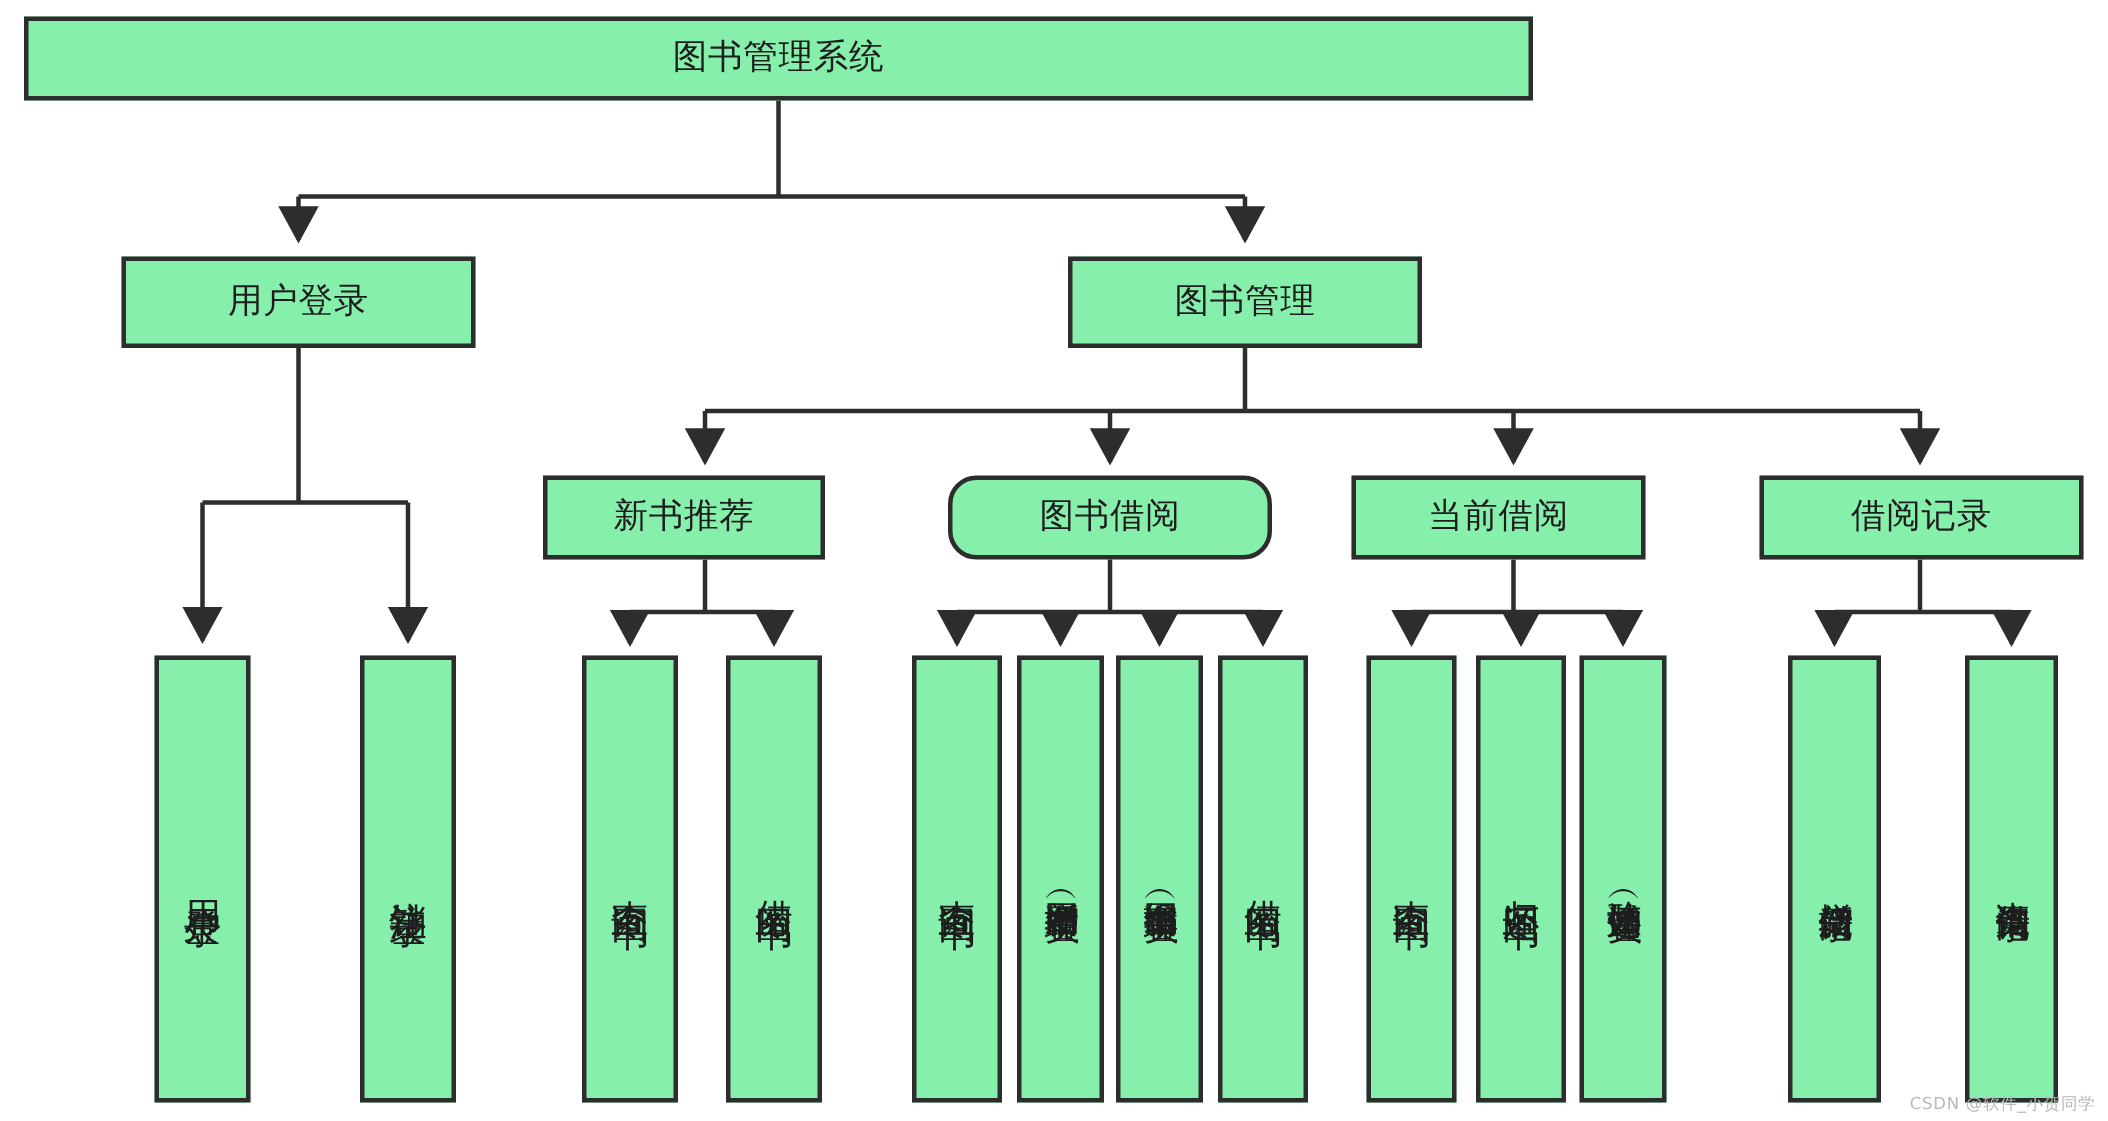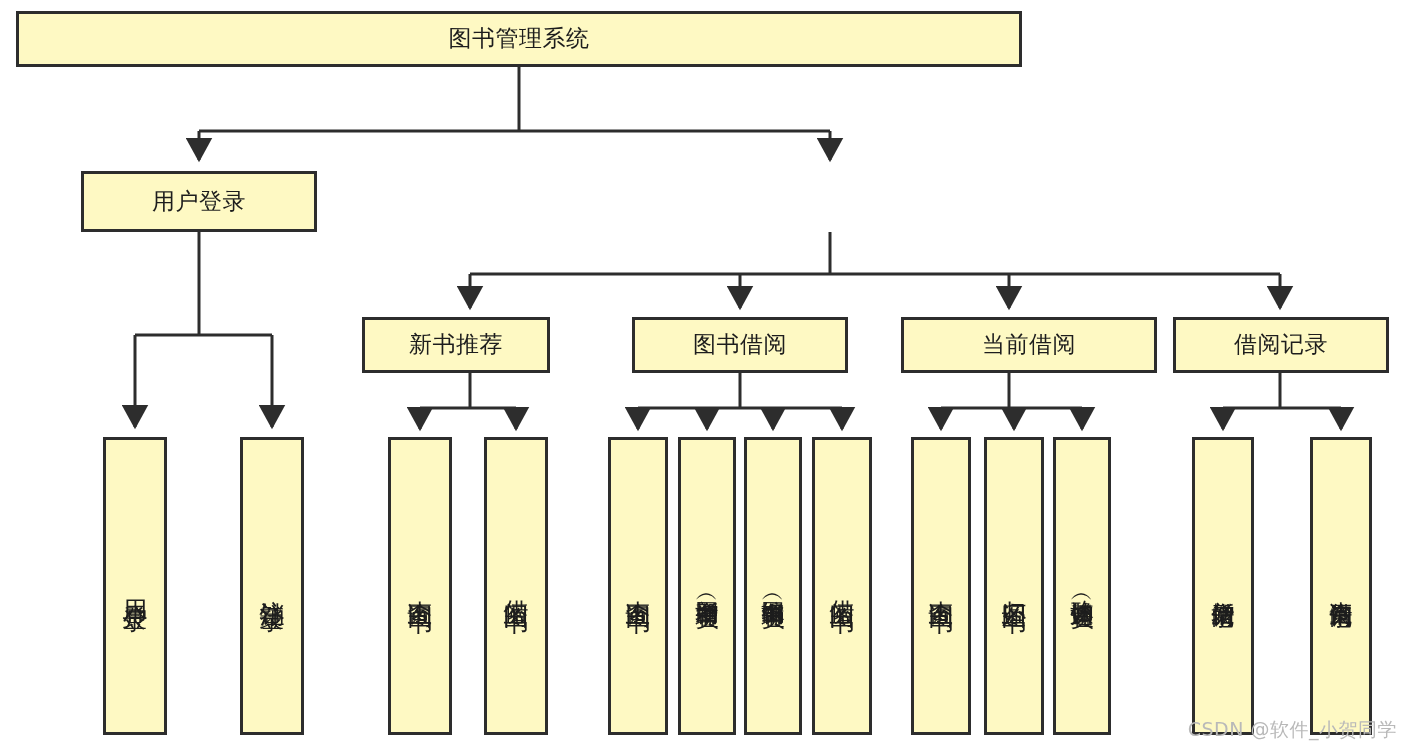--- a/index.html
+++ b/index.html
@@ -21,21 +21,21 @@
     position: absolute;
     left: 0;
     top: 0;
     width: 1405px;
     height: 747px;
     pointer-events: none;
   }
   .node {
     position: absolute;
     box-sizing: border-box;
-    background: #fef9c3;
+    background: #86efac;
     border: 3px solid #2d2d2d;
     display: flex;
     align-items: center;
     justify-content: center;
     color: #1d1d1d;
   }
   .node .lbl {
     display: block;
     text-align: center;
     line-height: 1.12;
@@ -61,21 +61,21 @@
     white-space: nowrap;
   }
   .node.vert.narrow .lbl {
     font-size: 23px;
     letter-spacing: 1px;
   }
   #watermark {
     position: absolute;
     right: 8px;
     bottom: 4px;
-    font-size: 19px;
+    font-size: 11px;
     color: #b9b9b9;
     white-space: nowrap;
     letter-spacing: 0.5px;
   }
 </style>
 </head>
 <body>
 
 <div id="canvas">
 
@@ -129,28 +129,31 @@
     </g>
   </svg>
 
   <div class="node horiz" style="left: 16px; top: 11px; width: 1006px; height: 56px; border-color: rgb(45, 45, 45); color: rgb(29, 29, 29);">
     <span class="lbl">图书管理系统</span>
   </div>
 
   <div class="node horiz" style="left: 81px; top: 171px; width: 236px; height: 61px; border-color: rgb(45, 45, 45); color: rgb(29, 29, 29);">
     <span class="lbl">用户登录</span>
   </div>
+  <div class="node horiz" style="left: 712px; top: 171px; width: 236px; height: 61px; border-color: rgb(45, 45, 45); color: rgb(29, 29, 29);">
+    <span class="lbl">图书管理</span>
+  </div>
 
   <div class="node horiz" style="left: 362px; top: 317px; width: 188px; height: 56px; border-color: rgb(45, 45, 45); color: rgb(29, 29, 29);">
     <span class="lbl">新书推荐</span>
   </div>
-  <div class="node horiz" style="left: 632px; top: 317px; width: 216px; height: 56px; border-color: rgb(45, 45, 45); color: rgb(29, 29, 29);">
+  <div class="node horiz" style="left: 632px; top: 317px; width: 216px; height: 56px; border-color: rgb(45, 45, 45); color: rgb(29, 29, 29); border-radius: 19px;">
     <span class="lbl">图书借阅</span>
   </div>
-  <div class="node horiz" style="left: 901px; top: 317px; width: 256px; height: 56px; border-color: rgb(45, 45, 45); color: rgb(29, 29, 29);">
+  <div class="node horiz" style="left: 901px; top: 317px; width: 196px; height: 56px; border-color: rgb(45, 45, 45); color: rgb(29, 29, 29);">
     <span class="lbl">当前借阅</span>
   </div>
   <div class="node horiz" style="left: 1173px; top: 317px; width: 216px; height: 56px; border-color: rgb(45, 45, 45); color: rgb(29, 29, 29);">
     <span class="lbl">借阅记录</span>
   </div>
 
   <div class="node vert" style="left: 103px; top: 437px; width: 64px; height: 298px; border-color: rgb(45, 45, 45); color: rgb(29, 29, 29);">
     <span class="lbl">用户登录</span>
   </div>
   <div class="node vert" style="left: 240px; top: 437px; width: 64px; height: 298px; border-color: rgb(45, 45, 45); color: rgb(29, 29, 29);">

